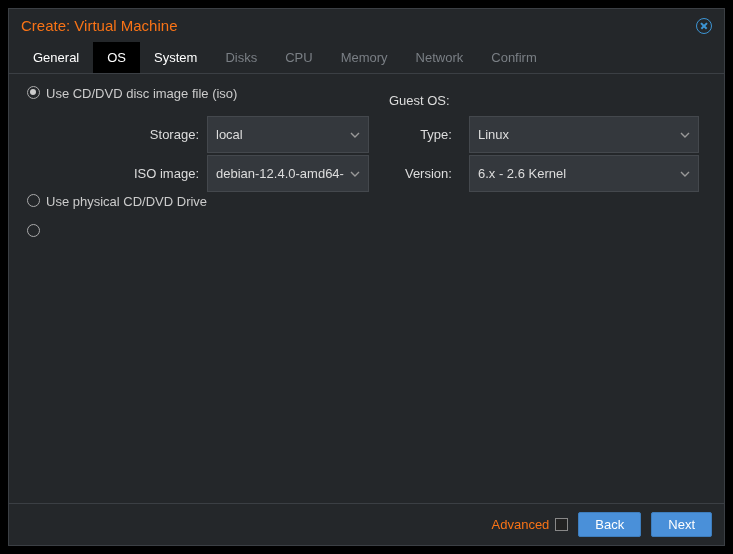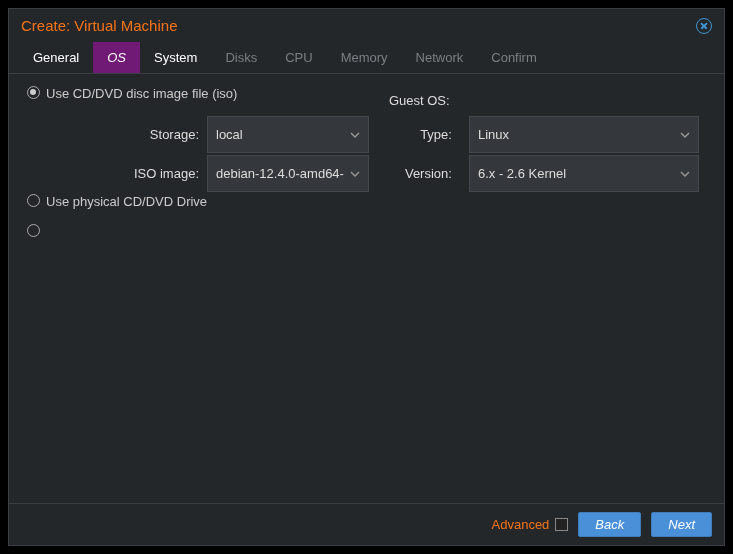--- a/index.html
+++ b/index.html
@@ -50,23 +50,22 @@
     display: flex;
     border-bottom: 1px solid #3b3f44;
     padding: 0 10px;
   }
   .tab {
     padding: 8px 14px;
     color: #fff;
     cursor: pointer;
   }
   .tab.selected {
-    background: #701a75;
+    background: #000000;
     color: #fff;
-    font-style: italic;
   }
   .tab.disabled {
     color: #7a7f85;
   }
 
   .body {
     flex: 1;
     padding: 12px 18px;
     display: flex;
     gap: 20px;
@@ -165,21 +164,20 @@
     background: #222;
   }
   .btn {
     background: #4a90d9;
     color: #fff;
     border: 1px solid #3d7dbd;
     padding: 4px 16px;
     cursor: pointer;
     border-radius: 2px;
     font-size: 13px;
-    font-style: italic;
   }
 </style>
 </head>
 <body>
 
 <div class="dialog">
 
   <div class="title-bar">
     <span>Create: Virtual Machine</span>
     <span class="close-icon"></span>

